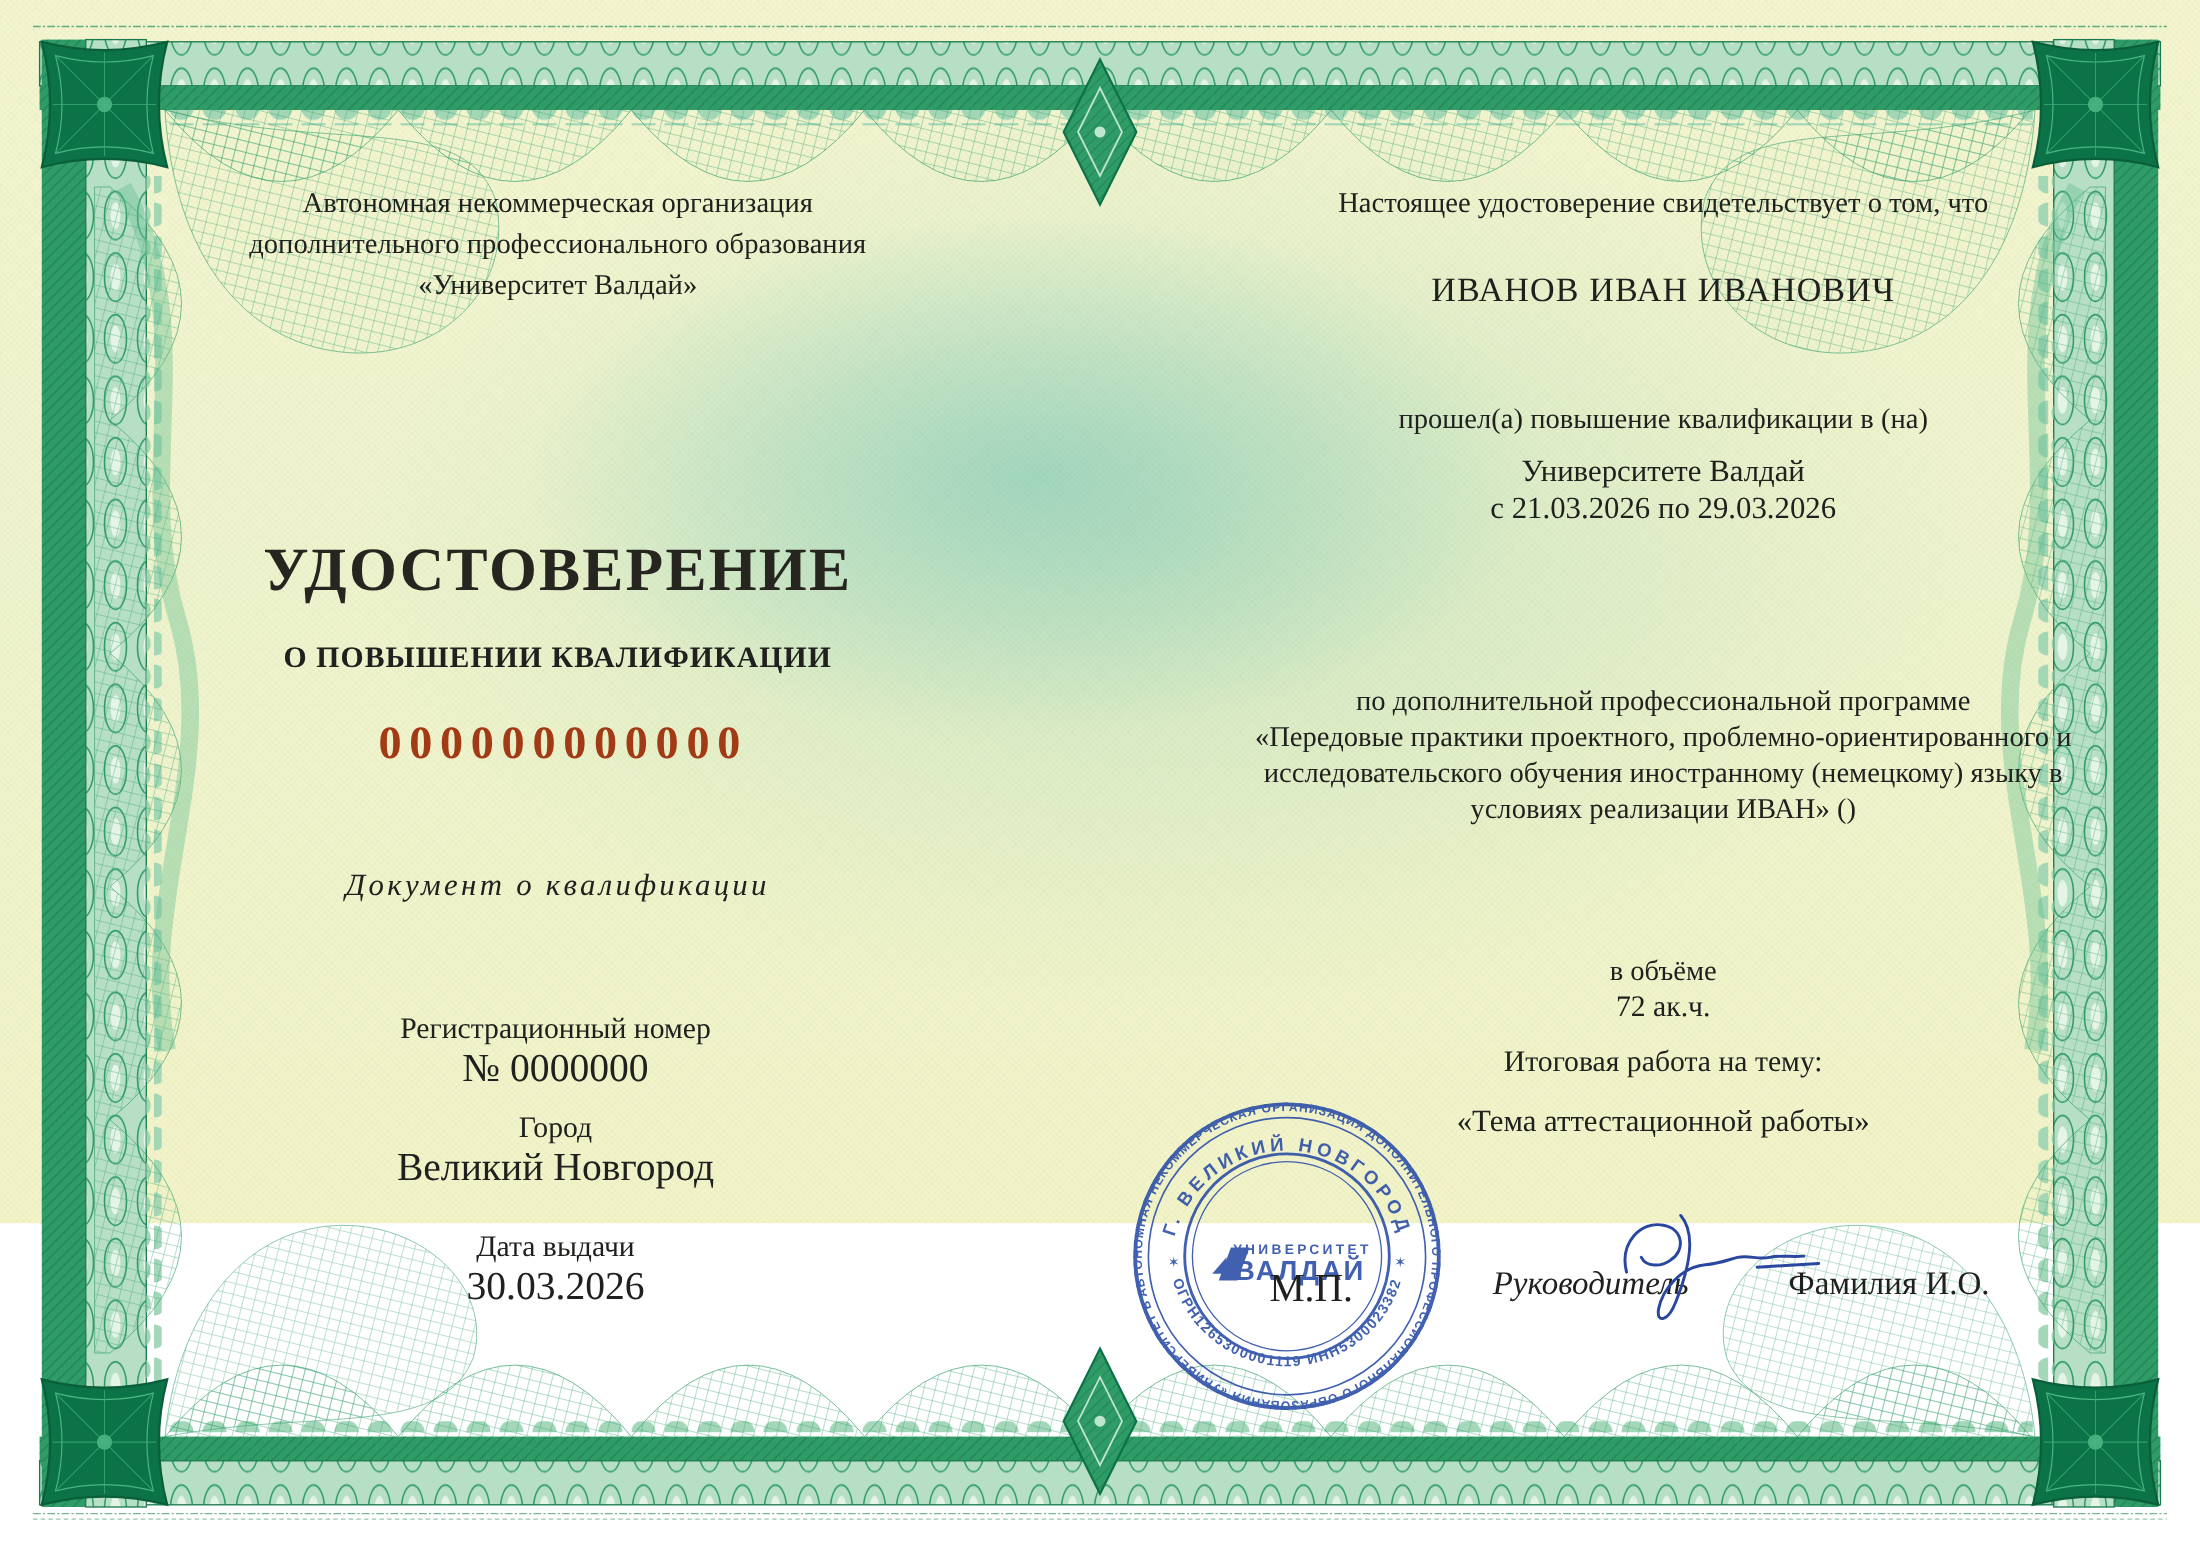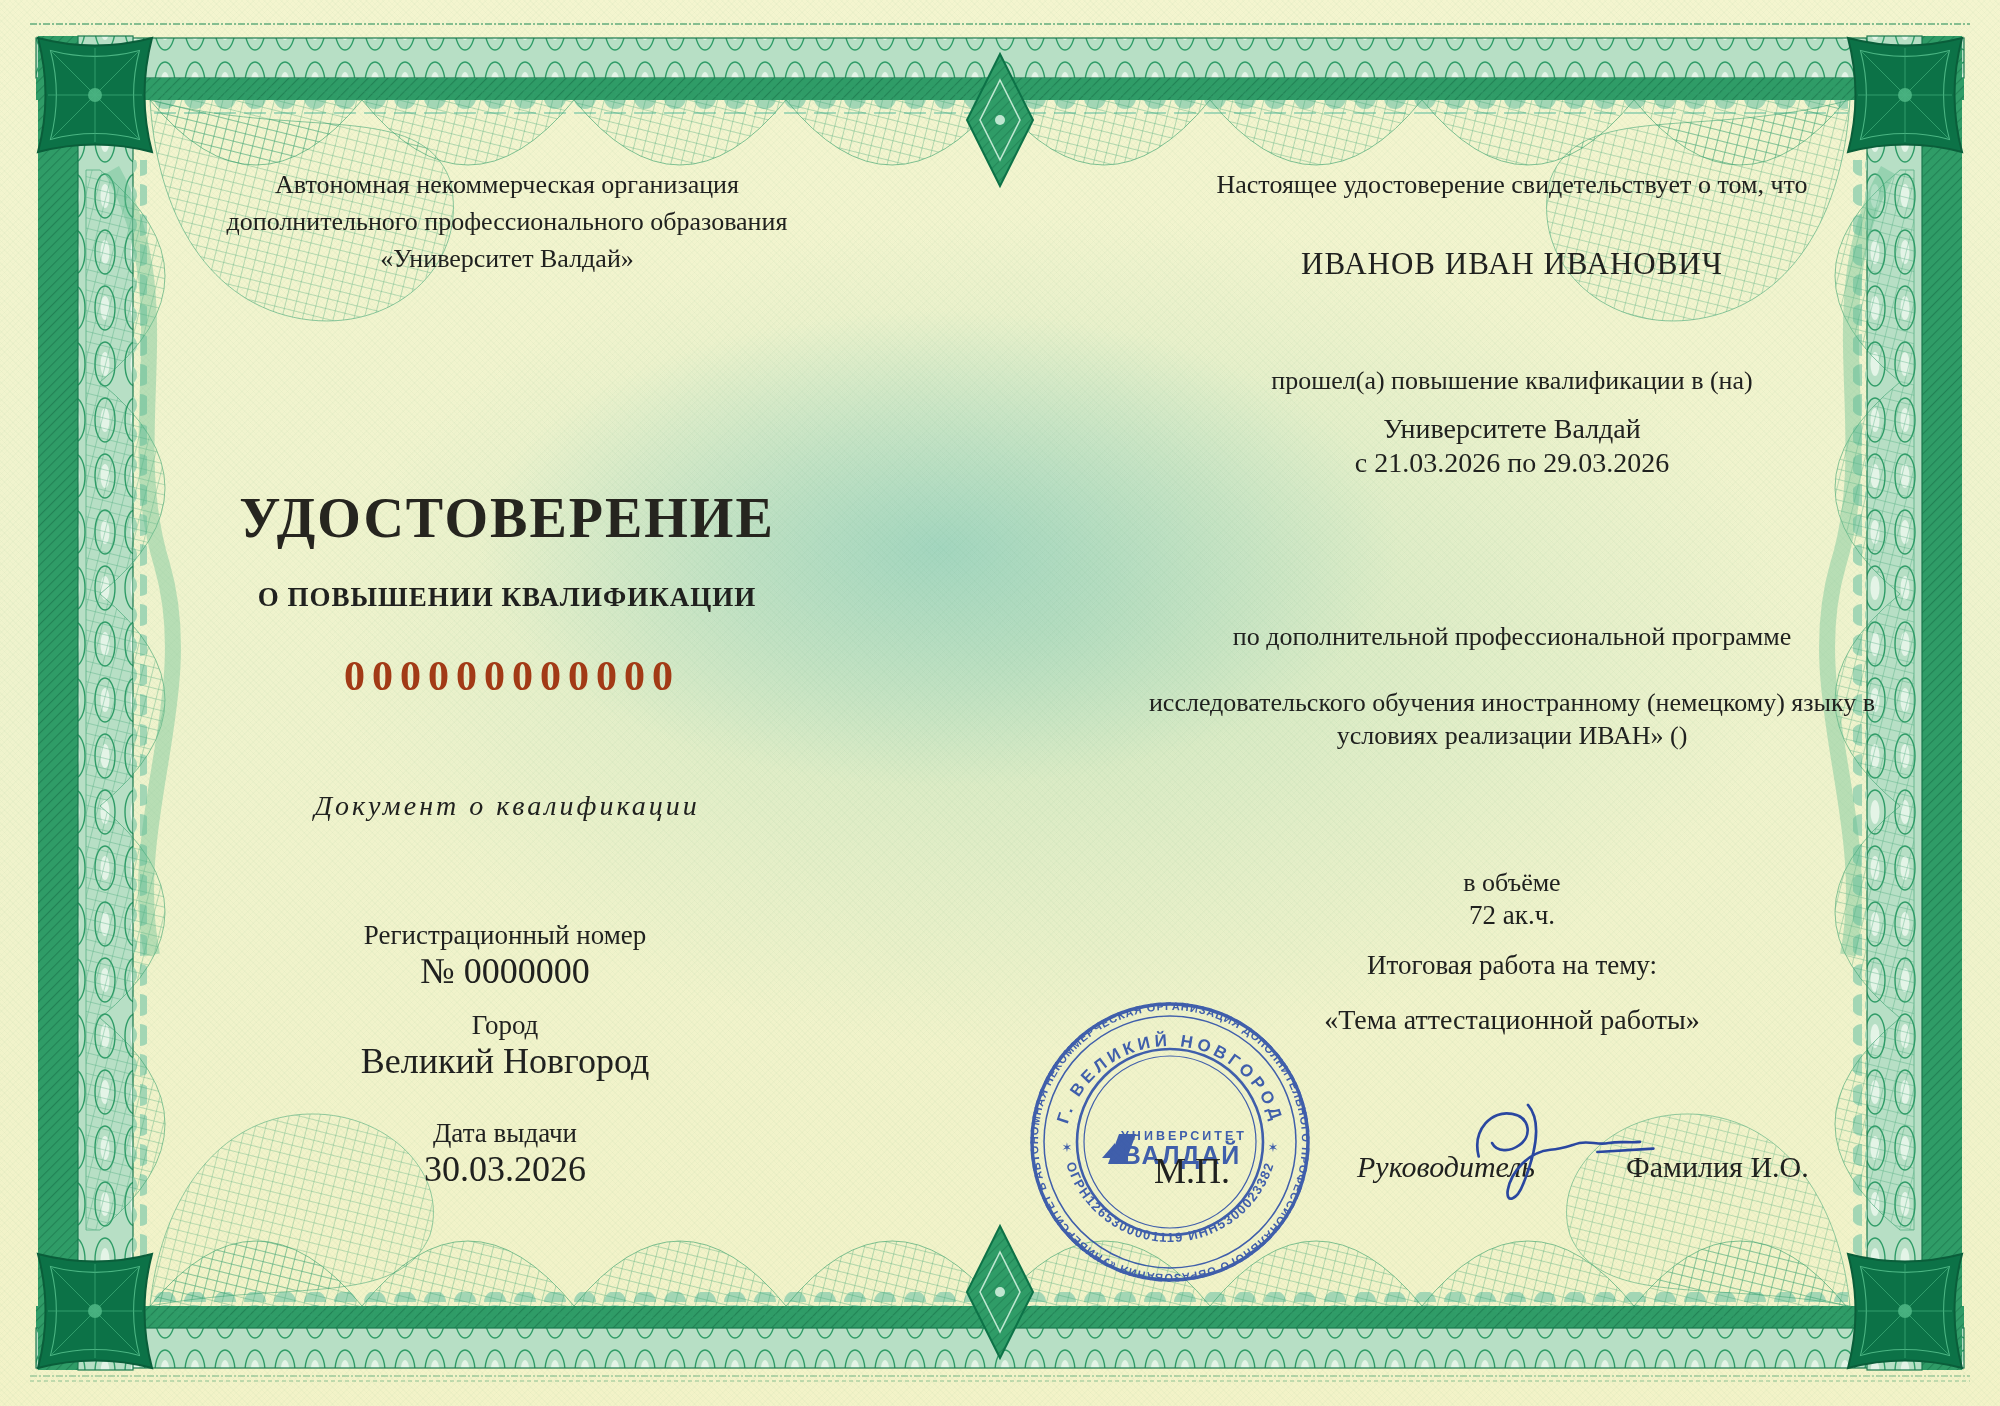--- a/index.html
+++ b/index.html
@@ -2,21 +2,21 @@
 <html><head>
 <meta charset="utf-8">
 <style>
   html,body{margin:0;padding:0;}
   body{
     width:2000px;height:1406px;overflow:hidden;
     font-family:"Liberation Serif", serif;
     color:#20211f;
   }
   .certificate{
-    position:relative;width:2000px;height:1406px;
+    position:relative;width:2000px;height:1112px;
     background:
       repeating-linear-gradient(45deg, rgba(70,150,100,0.035) 0 1px, rgba(0,0,0,0) 1px 4px),
       repeating-linear-gradient(-45deg, rgba(70,150,100,0.03) 0 1px, rgba(0,0,0,0) 1px 4px),
       radial-gradient(ellipse 640px 330px at 47% 39%, rgba(115,195,185,0.52), rgba(115,195,185,0) 72%),
       radial-gradient(ellipse 980px 560px at 53% 45%, rgba(140,205,170,0.33), rgba(140,205,170,0) 75%),
       linear-gradient(180deg,#f4f5cf 0%, #eff3cd 48%, #f3f3c8 100%);
   }
   svg.decor{position:absolute;left:0;top:0;z-index:1;}
   .txt{position:absolute;transform:translateX(-50%);white-space:nowrap;z-index:3;text-align:center;}
   .org{font-size:26px;}
@@ -145,20 +145,21 @@
   <div class="txt label" style="left:505px;top:1118px;">Дата выдачи</div>
   <div class="txt value" style="left:505px;top:1148px;">30.03.2026</div>
 
   <div class="txt attest" style="left:1512px;top:170px;">Настоящее удостоверение свидетельствует о том, что</div>
   <div class="txt plain26" style="left:1512px;top:366px;">прошел(а) повышение квалификации в (на)</div>
   <div class="txt holder" style="left:1512px;top:246px;">ИВАНОВ ИВАН ИВАНОВИЧ</div>
   <div class="txt plain28" style="left:1512px;top:413px;">Университете Валдай</div>
   <div class="txt plain28" style="left:1512px;top:447px;">с 21.03.2026 по 29.03.2026</div>
 
   <div class="txt plain26" style="left:1512px;top:622px;">по дополнительной профессиональной программе</div>
+  <div class="txt plain26" style="left:1512px;top:655px;">«Передовые практики проектного, проблемно-ориентированного и</div>
   <div class="txt plain26" style="left:1512px;top:688px;">исследовательского обучения иностранному (немецкому) языку в</div>
   <div class="txt plain26" style="left:1512px;top:721px;">условиях реализации ИВАН» ()</div>
 
   <div class="txt plain26" style="left:1512px;top:868px;">в объёме</div>
   <div class="txt plain27" style="left:1512px;top:900px;">72 ак.ч.</div>
   <div class="txt plain27" style="left:1512px;top:950px;">Итоговая работа на тему:</div>
   <div class="txt plain28" style="left:1512px;top:1004px;">«Тема аттестационной работы»</div>
 
   <div class="stamp-wrap">
     <svg width="284" height="284" viewBox="-142 -142 284 284">

